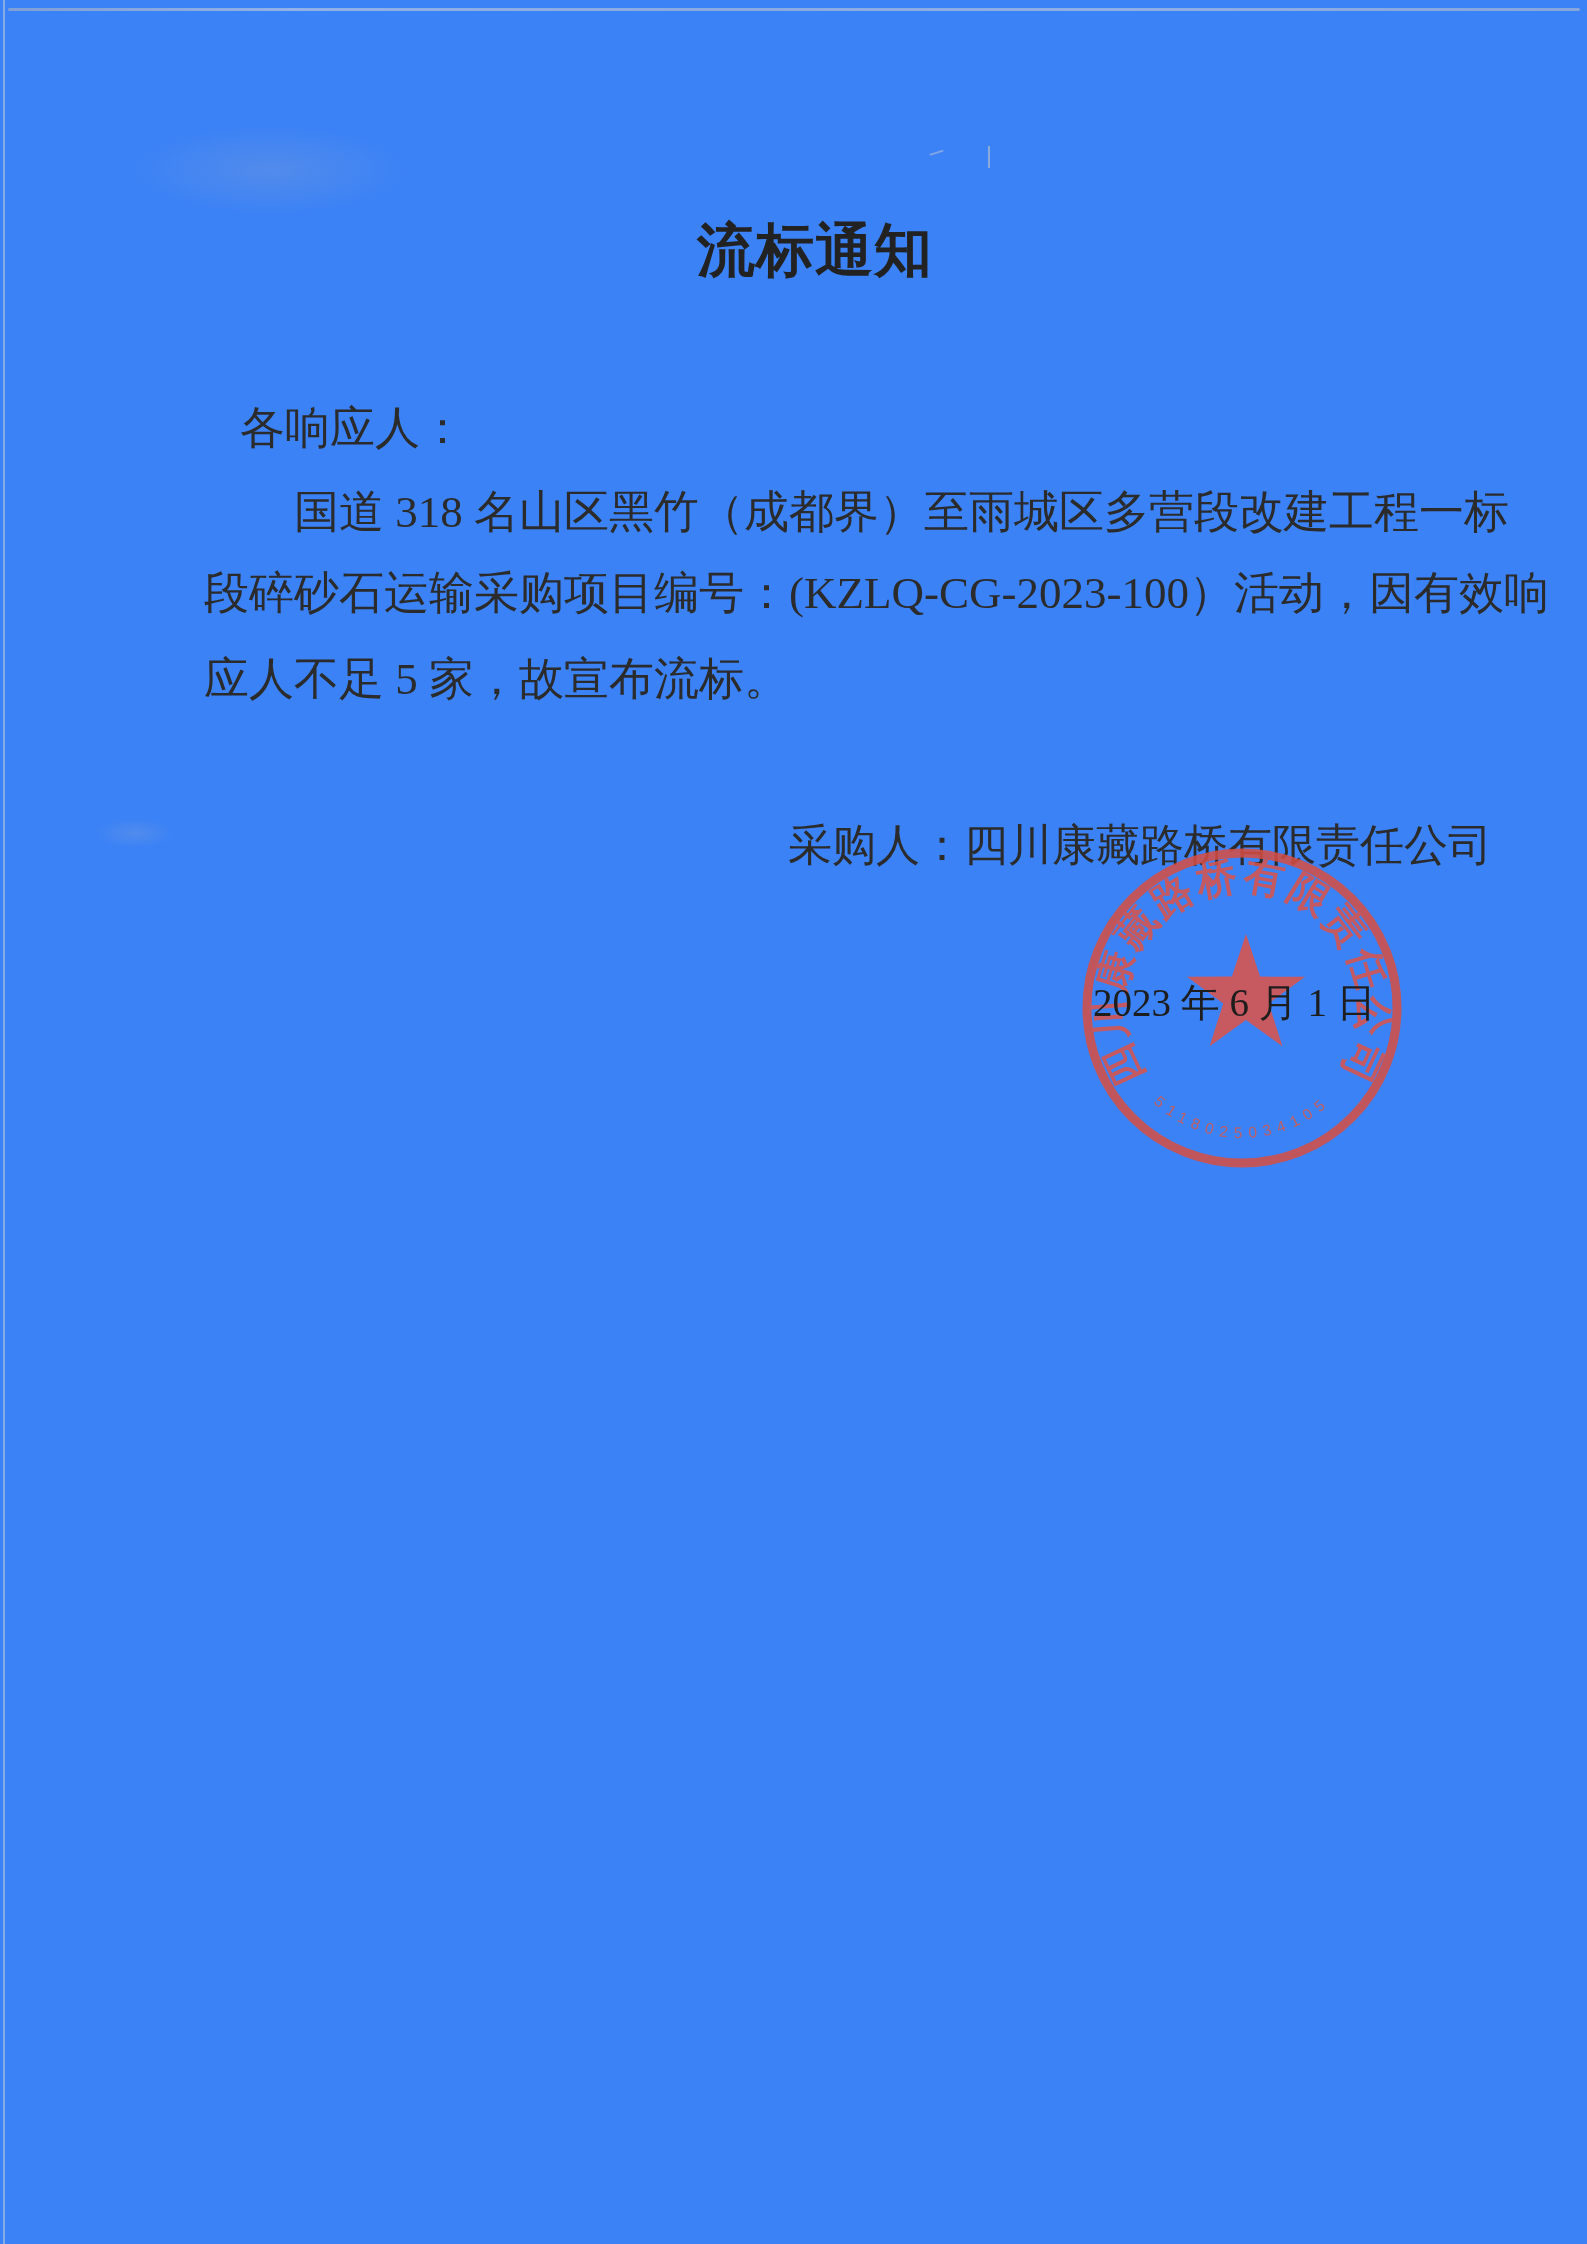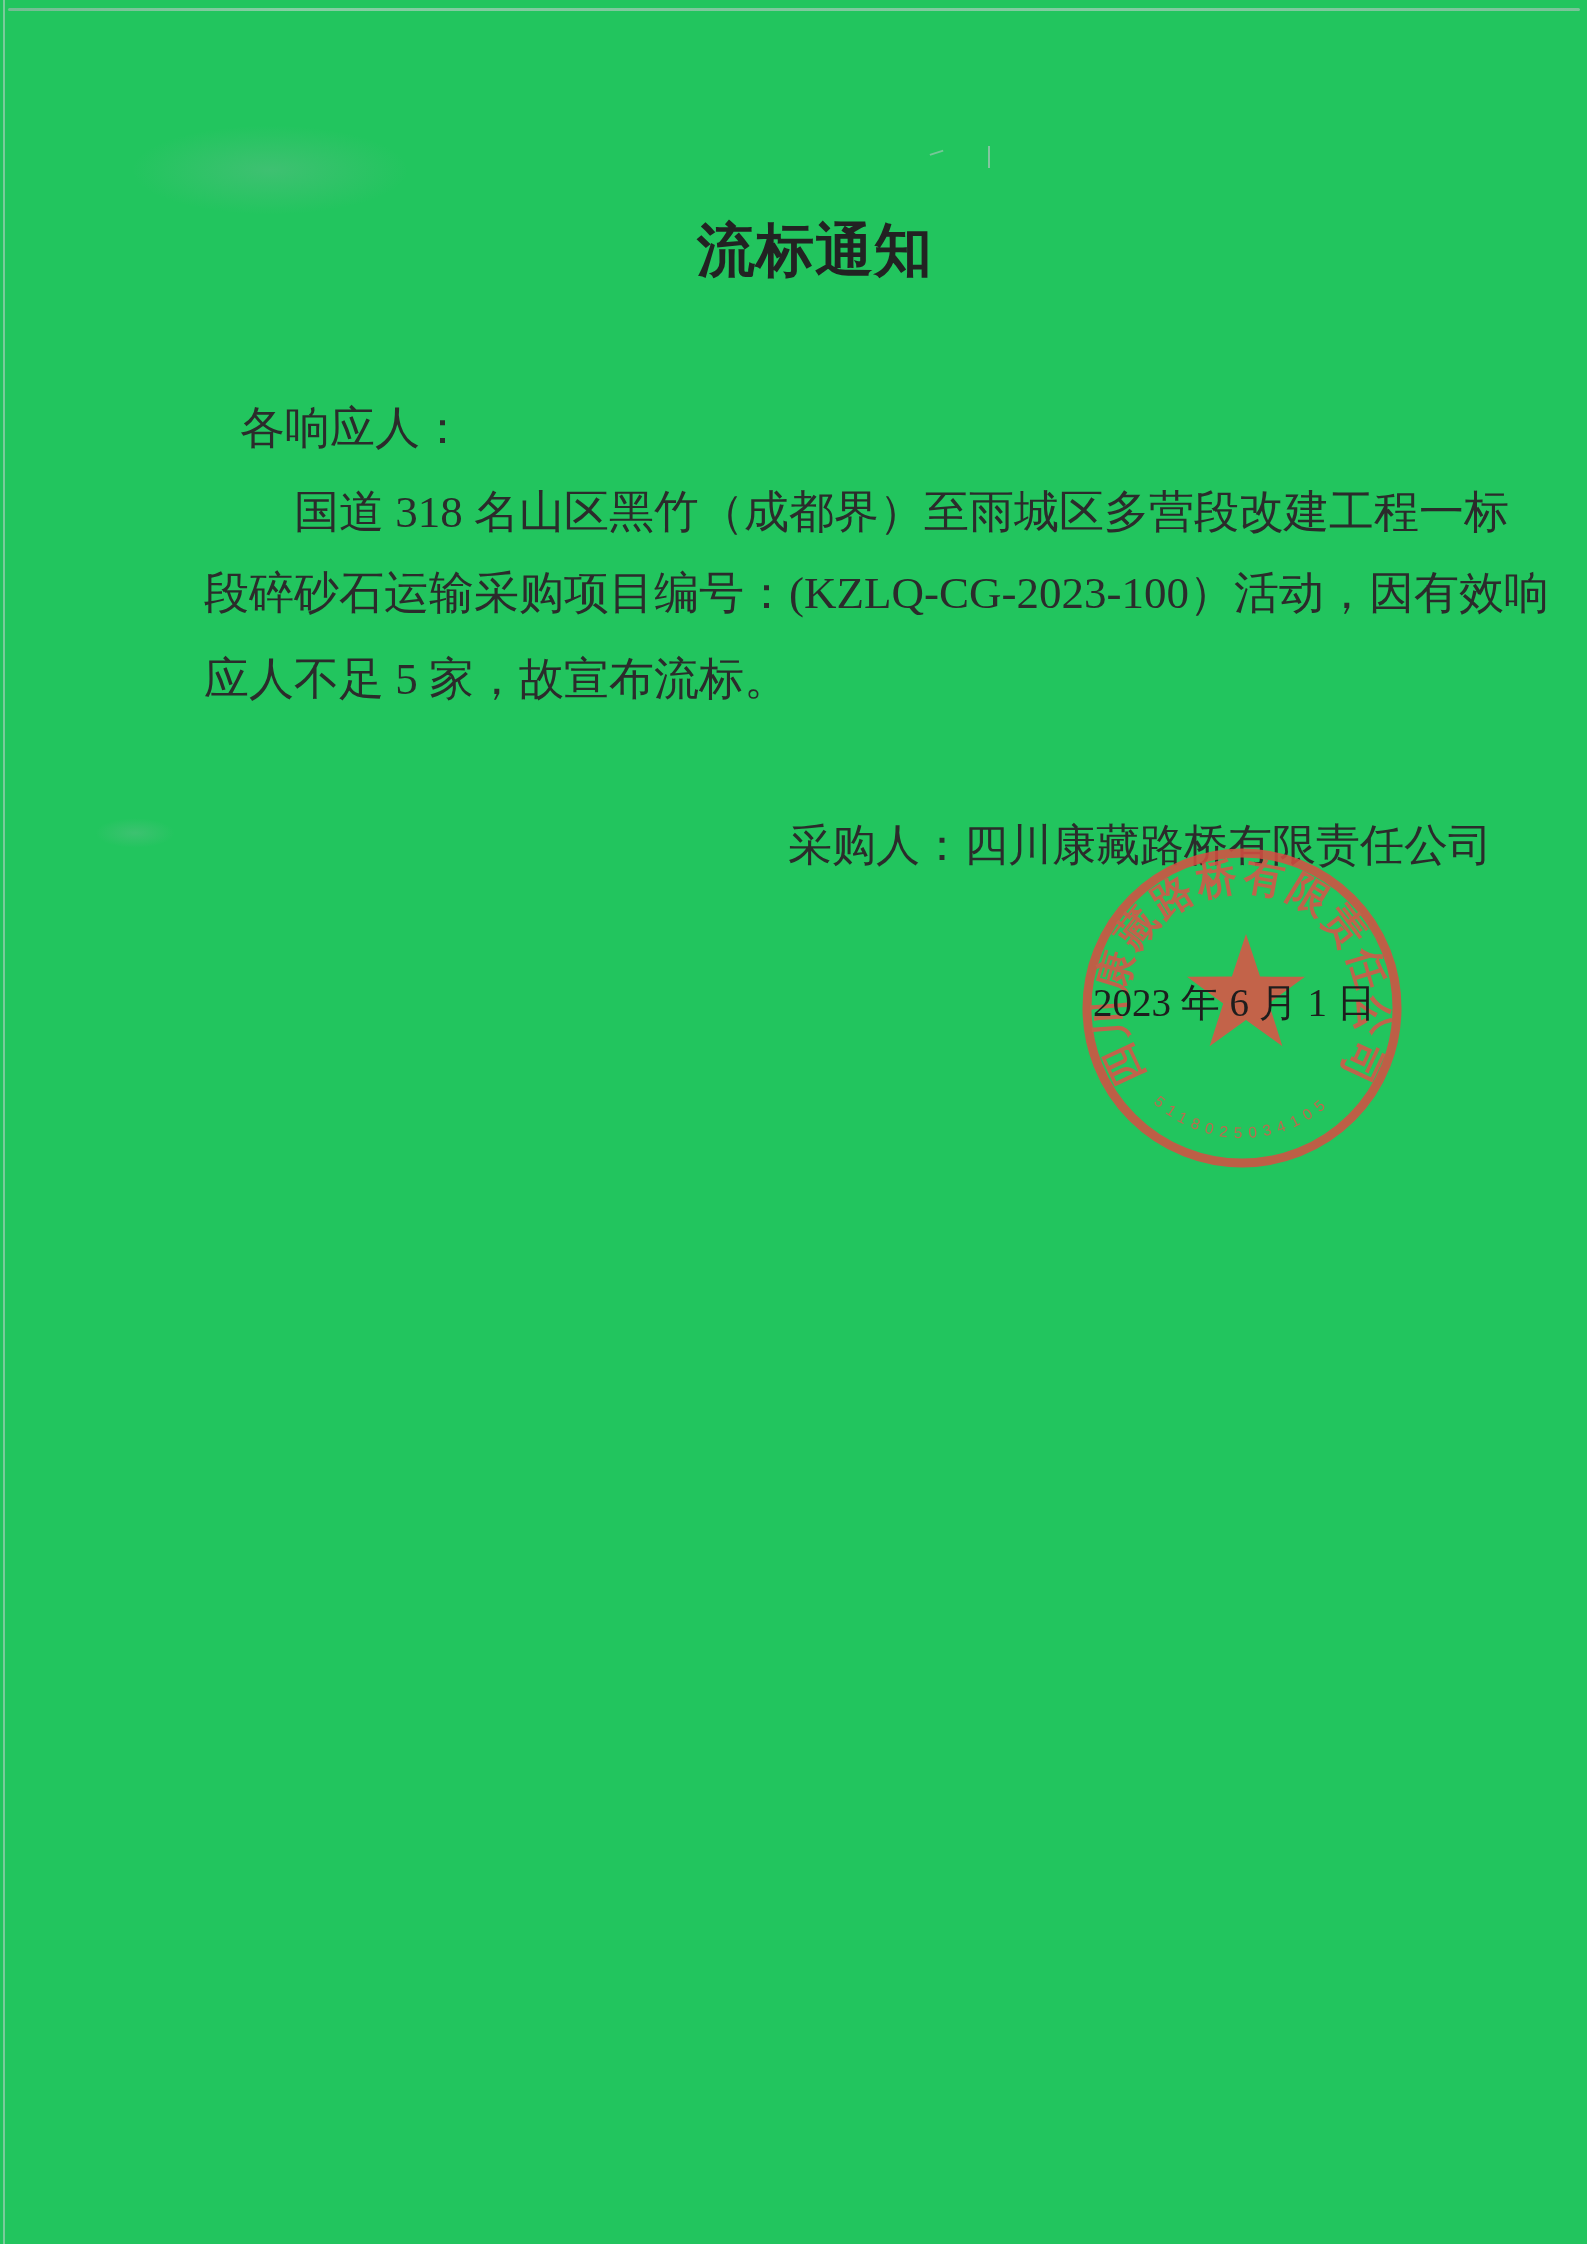--- a/index.html
+++ b/index.html
@@ -4,21 +4,21 @@
 <style>
   html, body {
     margin: 0;
     padding: 0;
     background: #ffffff;
   }
   .page {
     position: relative;
     width: 1587px;
     height: 2244px;
-    background: #22c55e;
+    background: #3b82f6;
     overflow: hidden;
     font-family: "Liberation Serif", "DejaVu Serif", serif;
     color: #2b2b2b;
   }
 
   
   .scan-top-edge {
     position: absolute; left: 8px; top: 8px; width: 1572px; height: 3px;
     background: linear-gradient(90deg, #b6b6bd 0%, #d7d7db 18%, #c9c9cf 45%, #d3d3d8 70%, #c2c2c8 100%);
     opacity: .55; border-radius: 2px;

